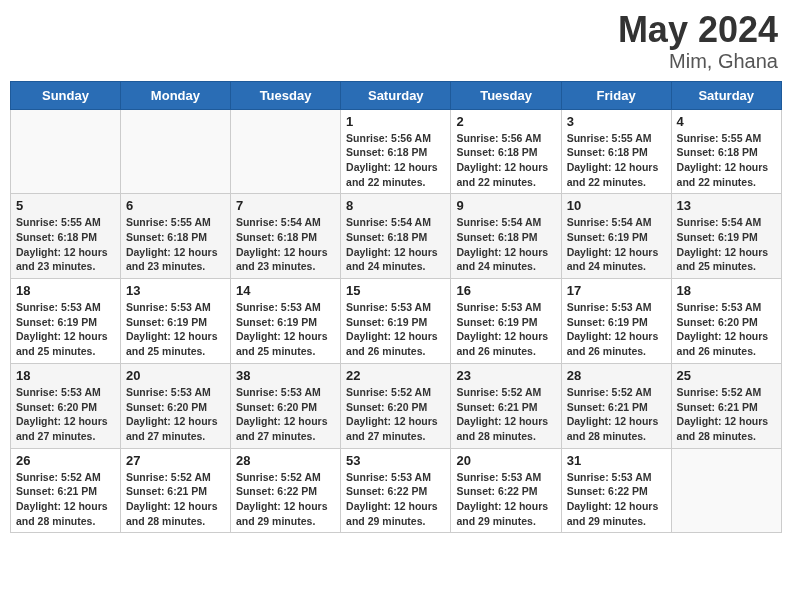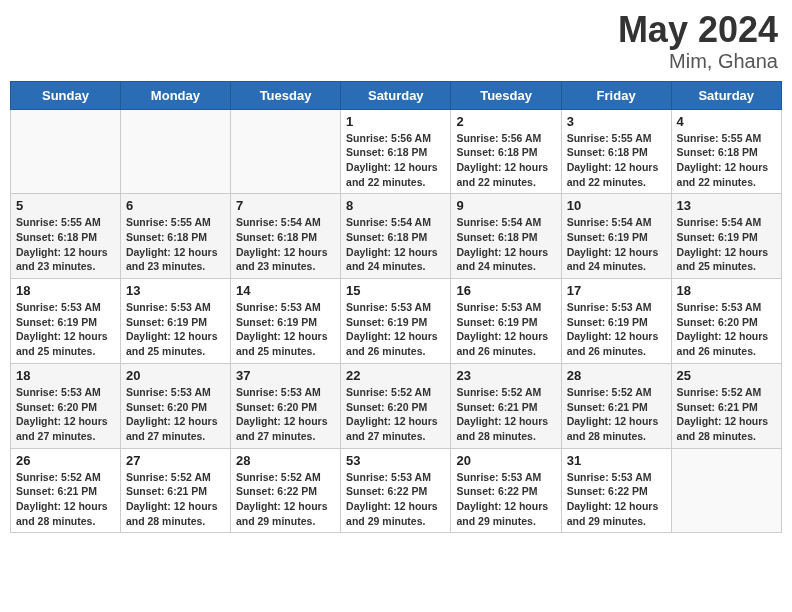--- a/index.html
+++ b/index.html
@@ -260,21 +260,21 @@
 and 27 minutes.</div>
         </td>
         <td>
           <div class="day-num">20</div>
           <div class="day-info" style="white-space: pre-line;">Sunrise: 5:53 AM
 Sunset: 6:20 PM
 Daylight: 12 hours
 and 27 minutes.</div>
         </td>
         <td>
-          <div class="day-num">37</div>
+          <div class="day-num">38</div>
           <div class="day-info" style="white-space: pre-line;">Sunrise: 5:53 AM
 Sunset: 6:20 PM
 Daylight: 12 hours
 and 27 minutes.</div>
         </td>
         <td>
           <div class="day-num">22</div>
           <div class="day-info" style="white-space: pre-line;">Sunrise: 5:52 AM
 Sunset: 6:20 PM
 Daylight: 12 hours

